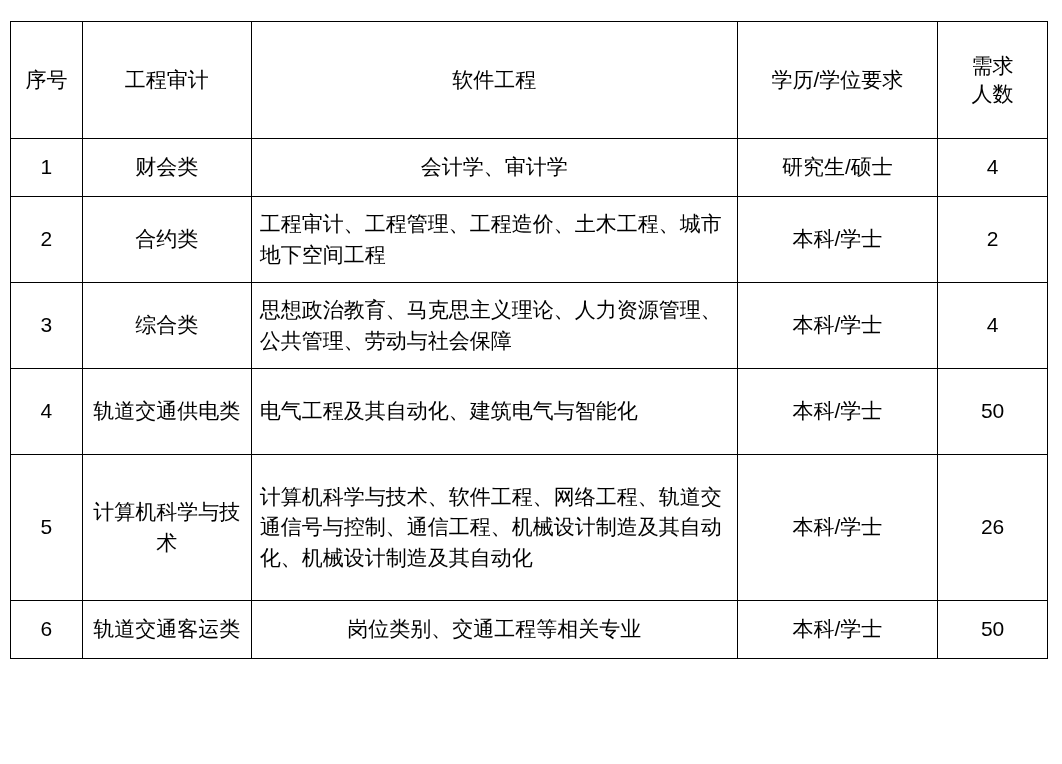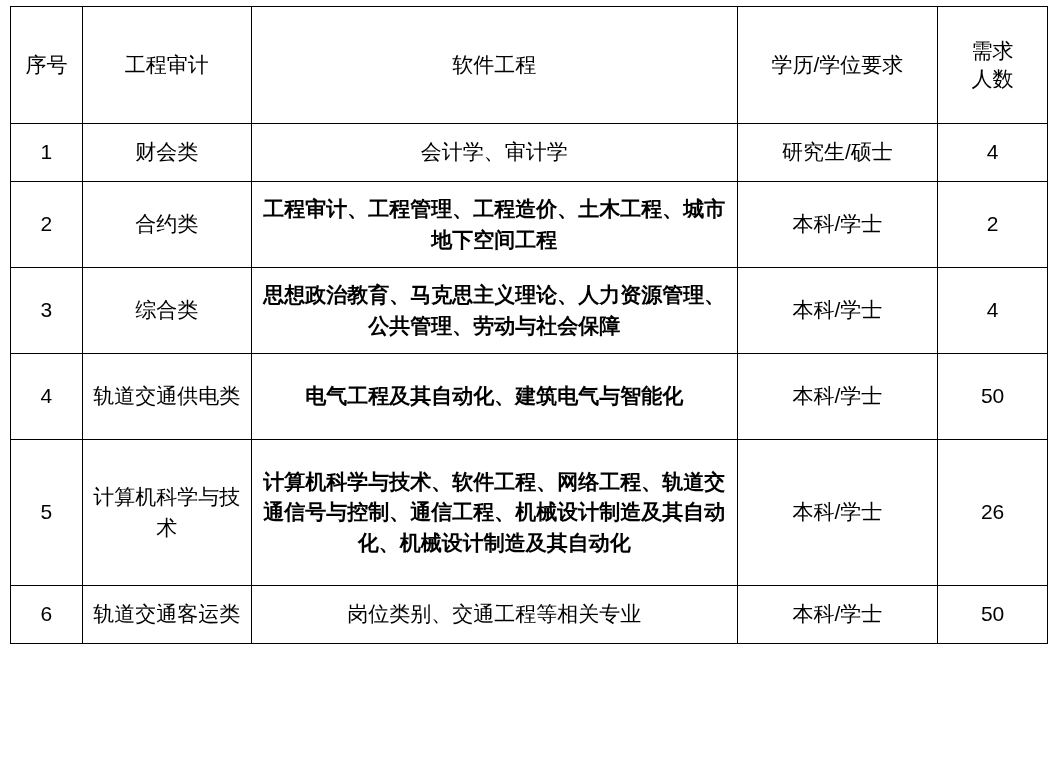--- a/index.html
+++ b/index.html
@@ -17,21 +17,21 @@
     width: 1062px;
     height: 764px;
     position: relative;
     box-sizing: border-box;
     padding: 4px 10px 0 10px;
   }
   table.demand-table {
     border-collapse: collapse;
     width: 1038px;
     table-layout: fixed;
-    margin-top: 2px;
+    margin-top: 17px;
   }
   table.demand-table td,
   table.demand-table th {
     border: 1px solid #000000;
     padding: 6px 8px;
     font-weight: normal;
     font-size: 21px;
     line-height: 1.45;
     vertical-align: middle;
     text-align: center;
@@ -45,22 +45,21 @@
   col.c-cat     { width: 160px; }
   col.c-major   { width: 460px; }
   col.c-edu     { width: 190px; }
   col.c-count   { width: 104px; }
 
   td.major-cell {
     text-align: center;
     padding: 8px 10px;
   }
   td.major-cell.left-ish {
-    text-align: center;
-    font-weight: bold;
+    text-align: left;
   }
   .row-h1 { height: 58px; }
   .row-h2 { height: 86px; }
   .row-h3 { height: 86px; }
   .row-h4 { height: 86px; }
   .row-h5 { height: 146px; }
   .row-h6 { height: 58px; }
 
   .hdr-two-line {
     line-height: 1.35;

